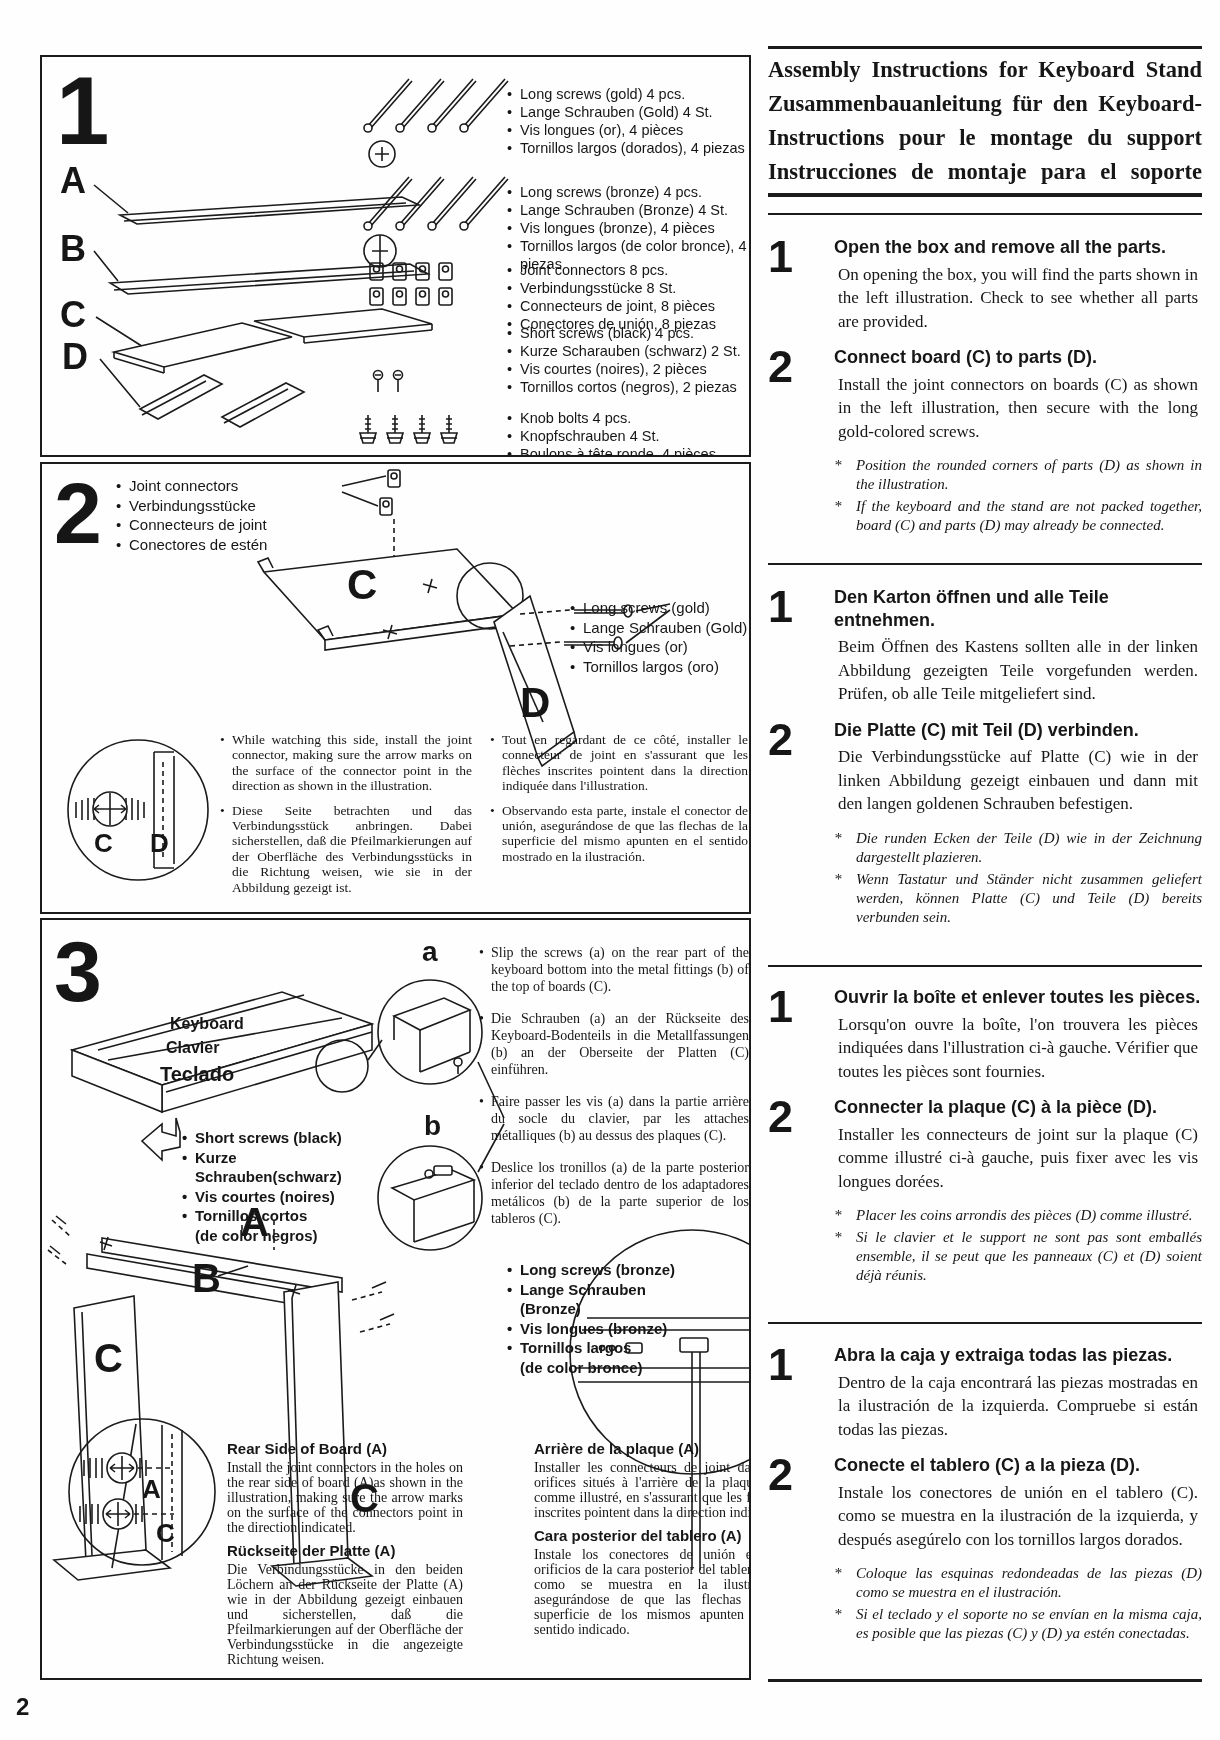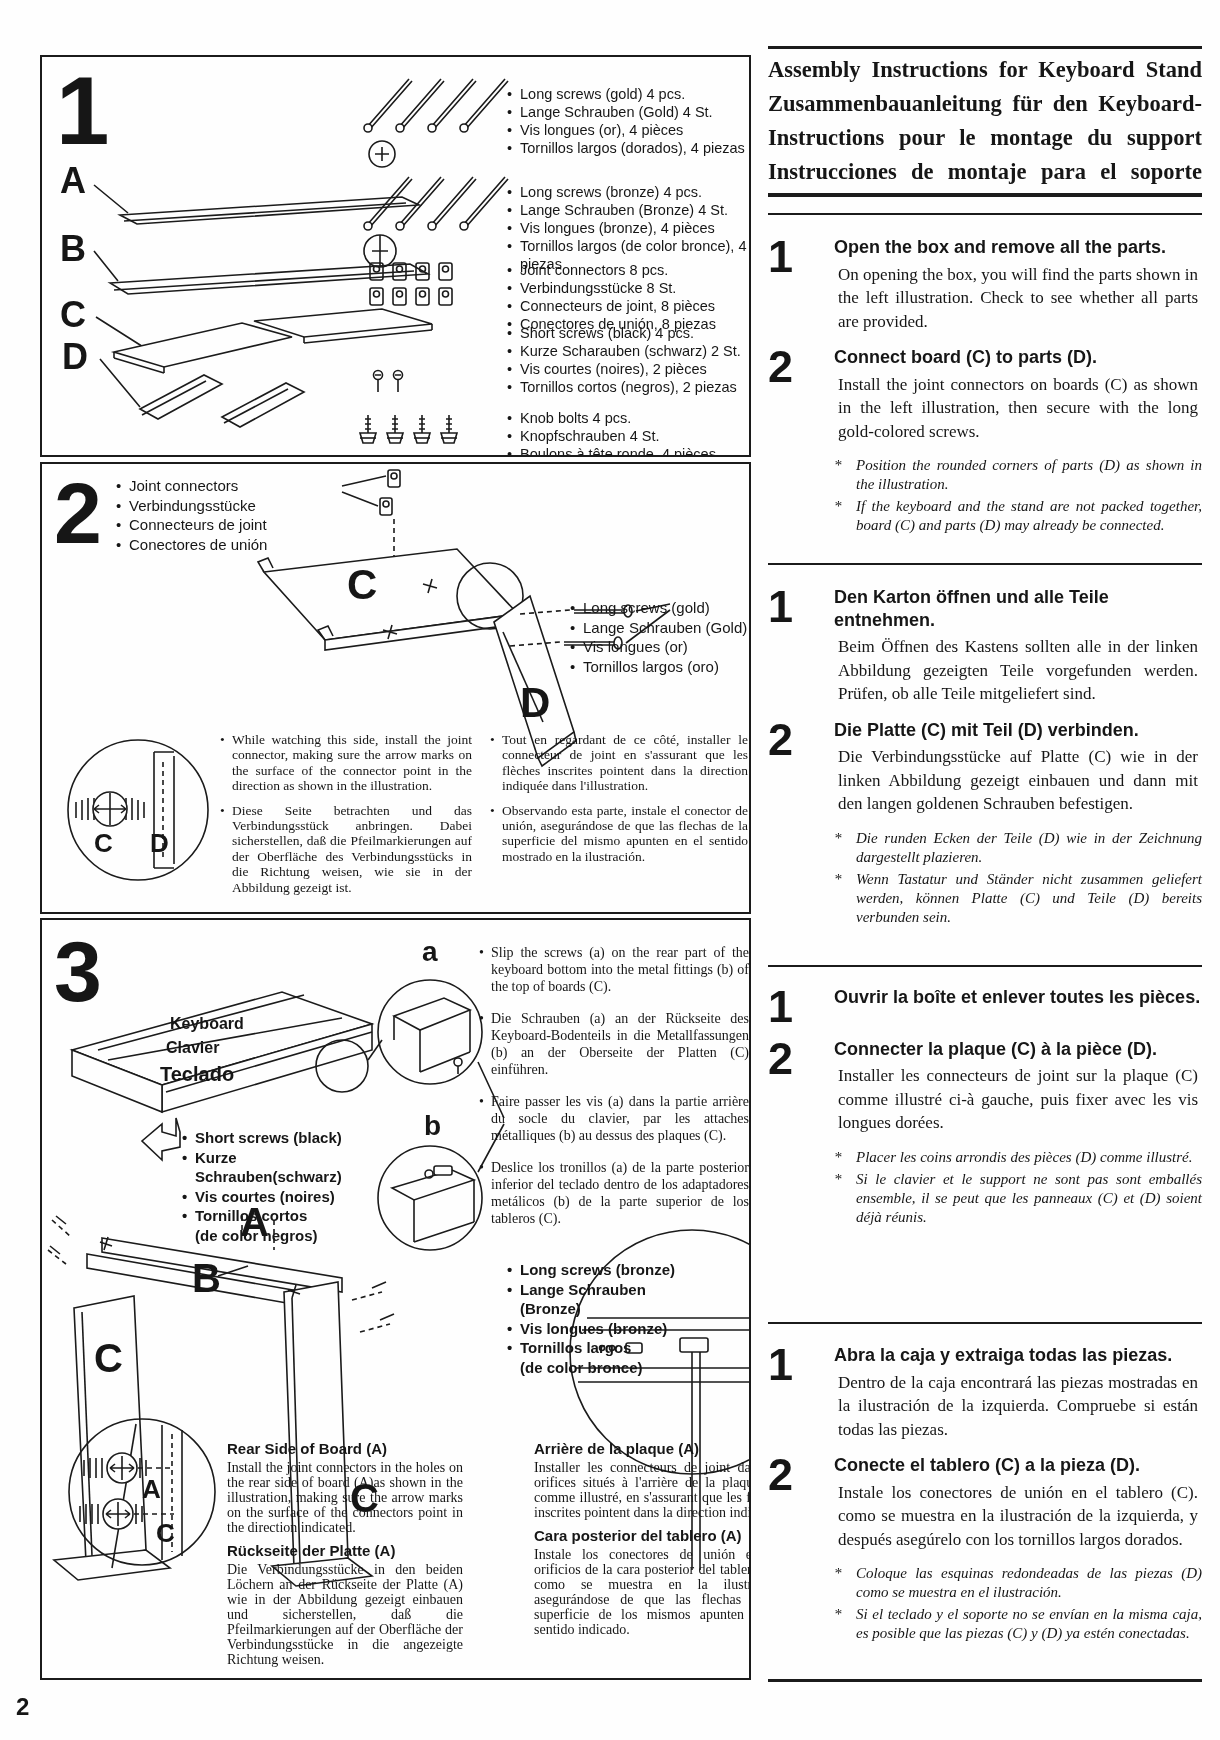--- a/index.html
+++ b/index.html
@@ -246,21 +246,21 @@
       <div class="li">
           <span class="b">•</span>
           <span>Verbindungsstücke</span>
         </div>
       <div class="li">
           <span class="b">•</span>
           <span>Connecteurs de joint</span>
         </div>
       <div class="li">
           <span class="b">•</span>
-          <span>Conectores de unión</span>
+          <span>Conectores de estén</span>
         </div>
     </div>
 
     <svg width="711" height="452" viewBox="0 0 711 452">
 
       <rect class="inkf" x="346" y="6" width="12" height="17" rx="2"></rect>
         <circle class="ink" cx="352" cy="12" r="3"></circle>
       <rect class="inkf" x="338" y="34" width="12" height="17" rx="2"></rect>
         <circle class="ink" cx="344" cy="40" r="3"></circle>
       <path class="ink" d="M300,22 L344,12 M300,28 L336,42"></path>
@@ -563,20 +563,21 @@
     </div>
   </div>
 
   <div class="rule" style="top:965px;height:2px;"></div>
 
   <div class="sect" style="top:986px;">
     <div class="step">
       <div class="n">1</div>
       <div class="t">
         <h3>Ouvrir la boîte et enlever toutes les pièces.</h3>
+        <p>Lorsqu'on ouvre la boîte, l'on trouvera les pièces indiquées dans l'illustration ci-à gauche. Vérifier que toutes les pièces sont fournies.</p>
       </div>
     </div>
     <div class="step">
       <div class="n">2</div>
       <div class="t">
         <h3>Connecter la plaque (C) à la pièce (D).</h3>
         <p>Installer les connecteurs de joint sur la plaque (C) comme illustré ci-à gauche, puis fixer avec les vis longues dorées.</p>
       </div>
     </div>
     <div class="notes">

